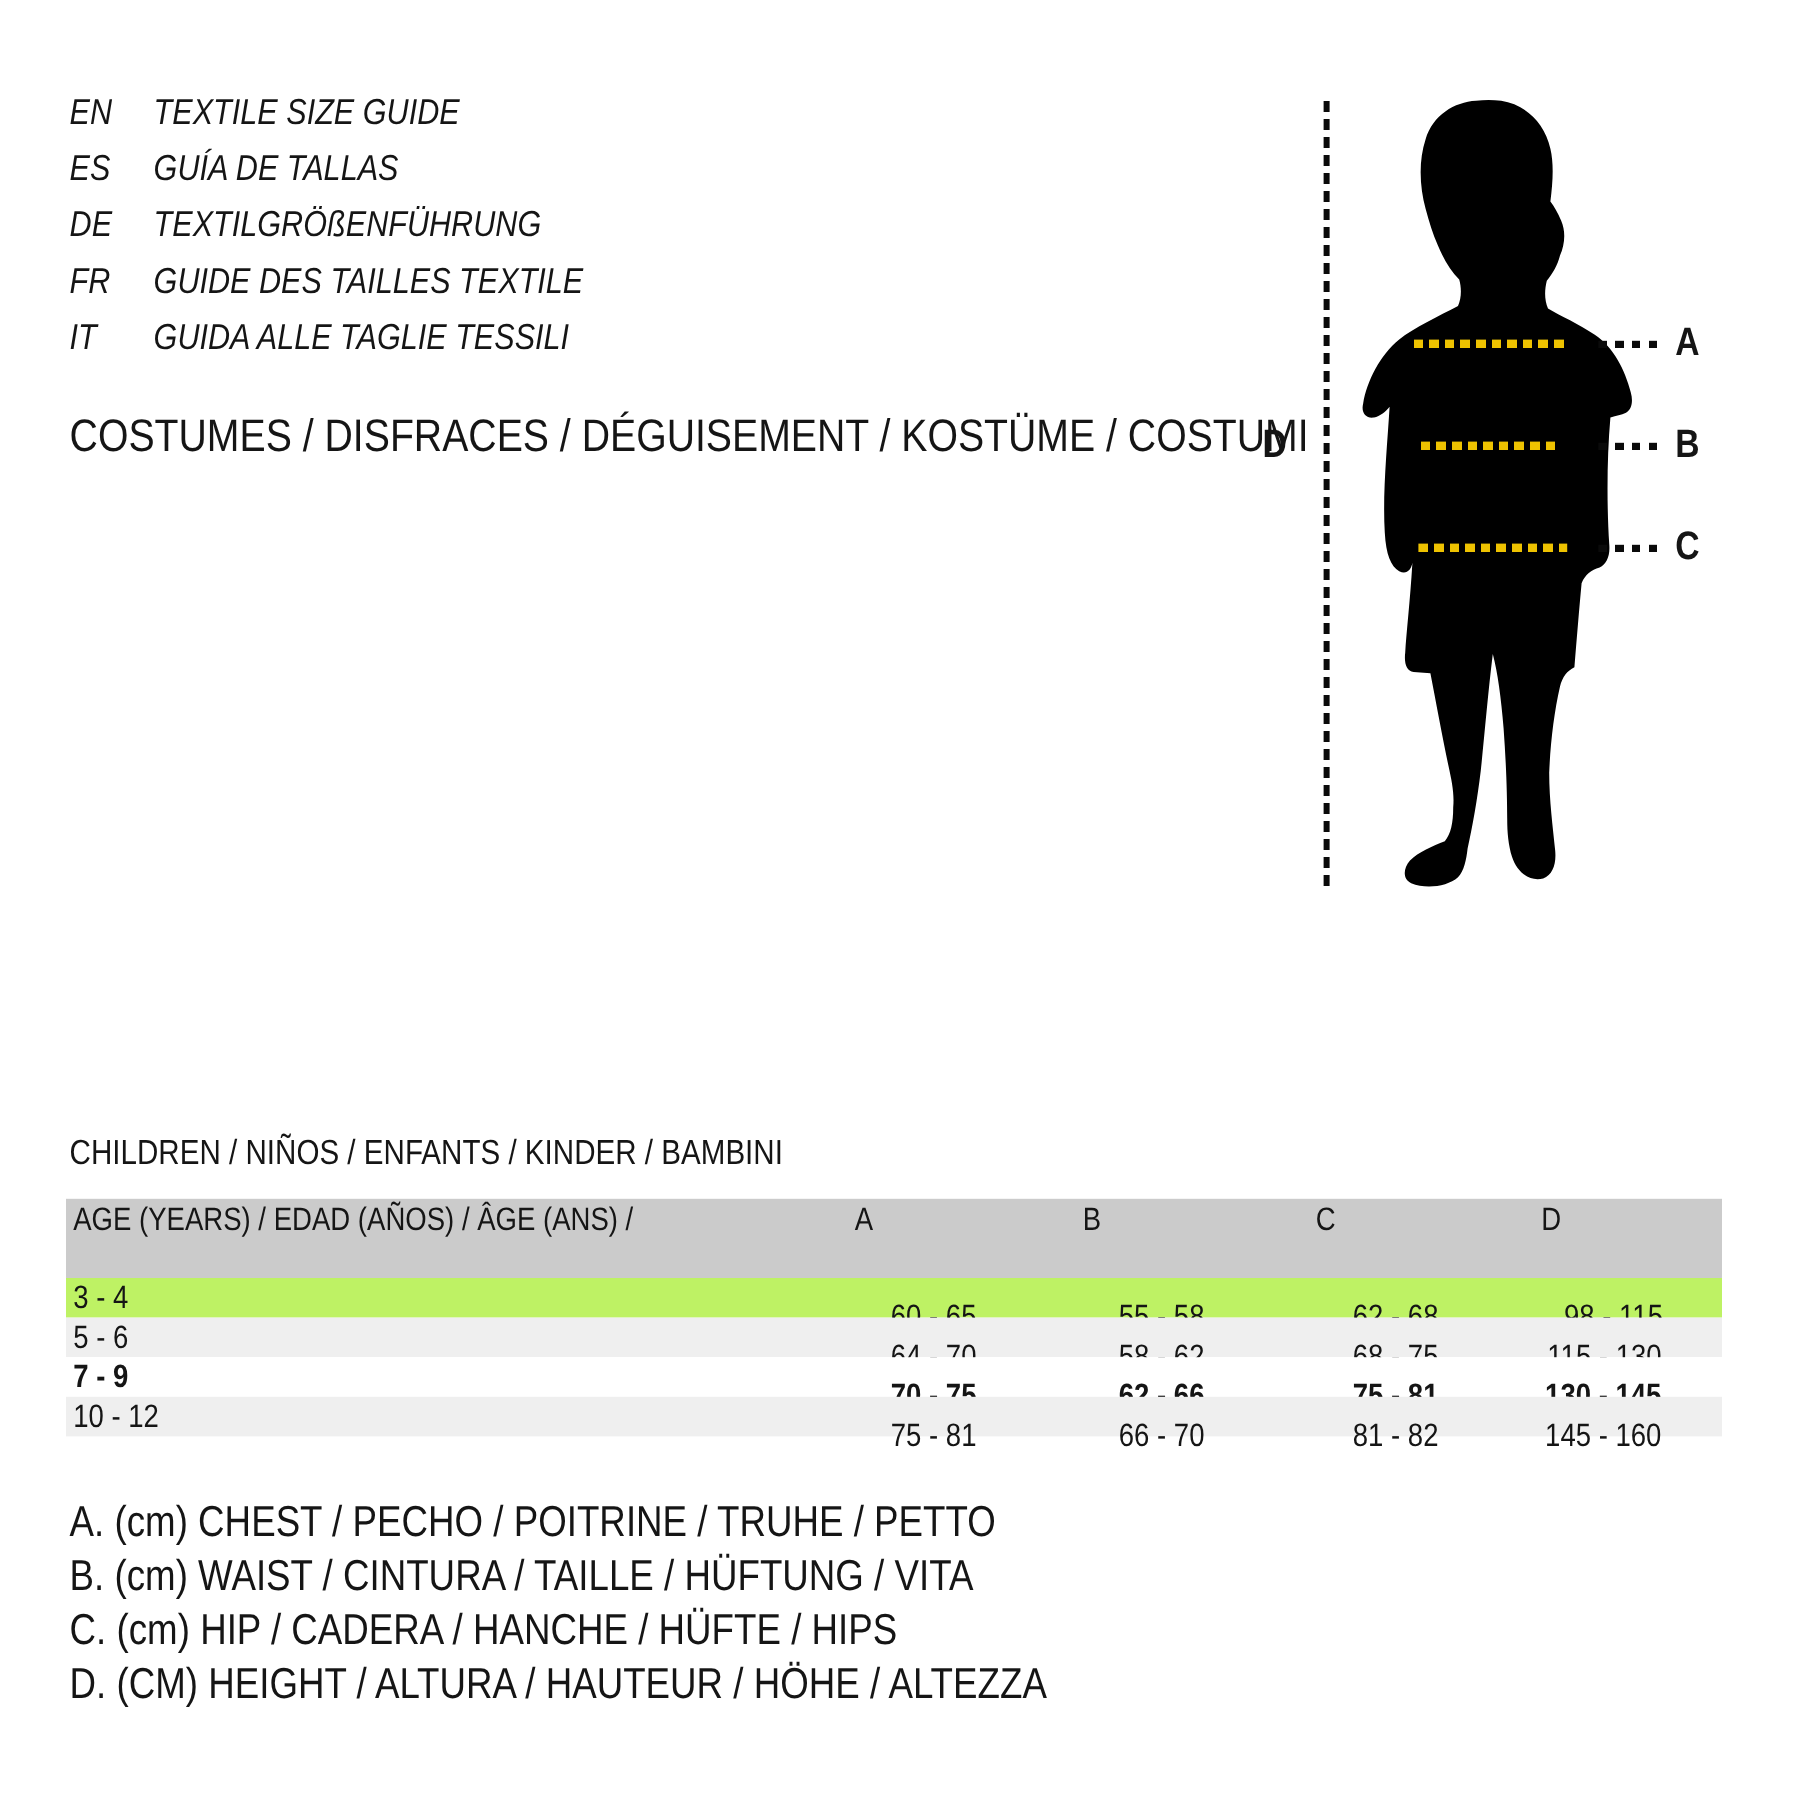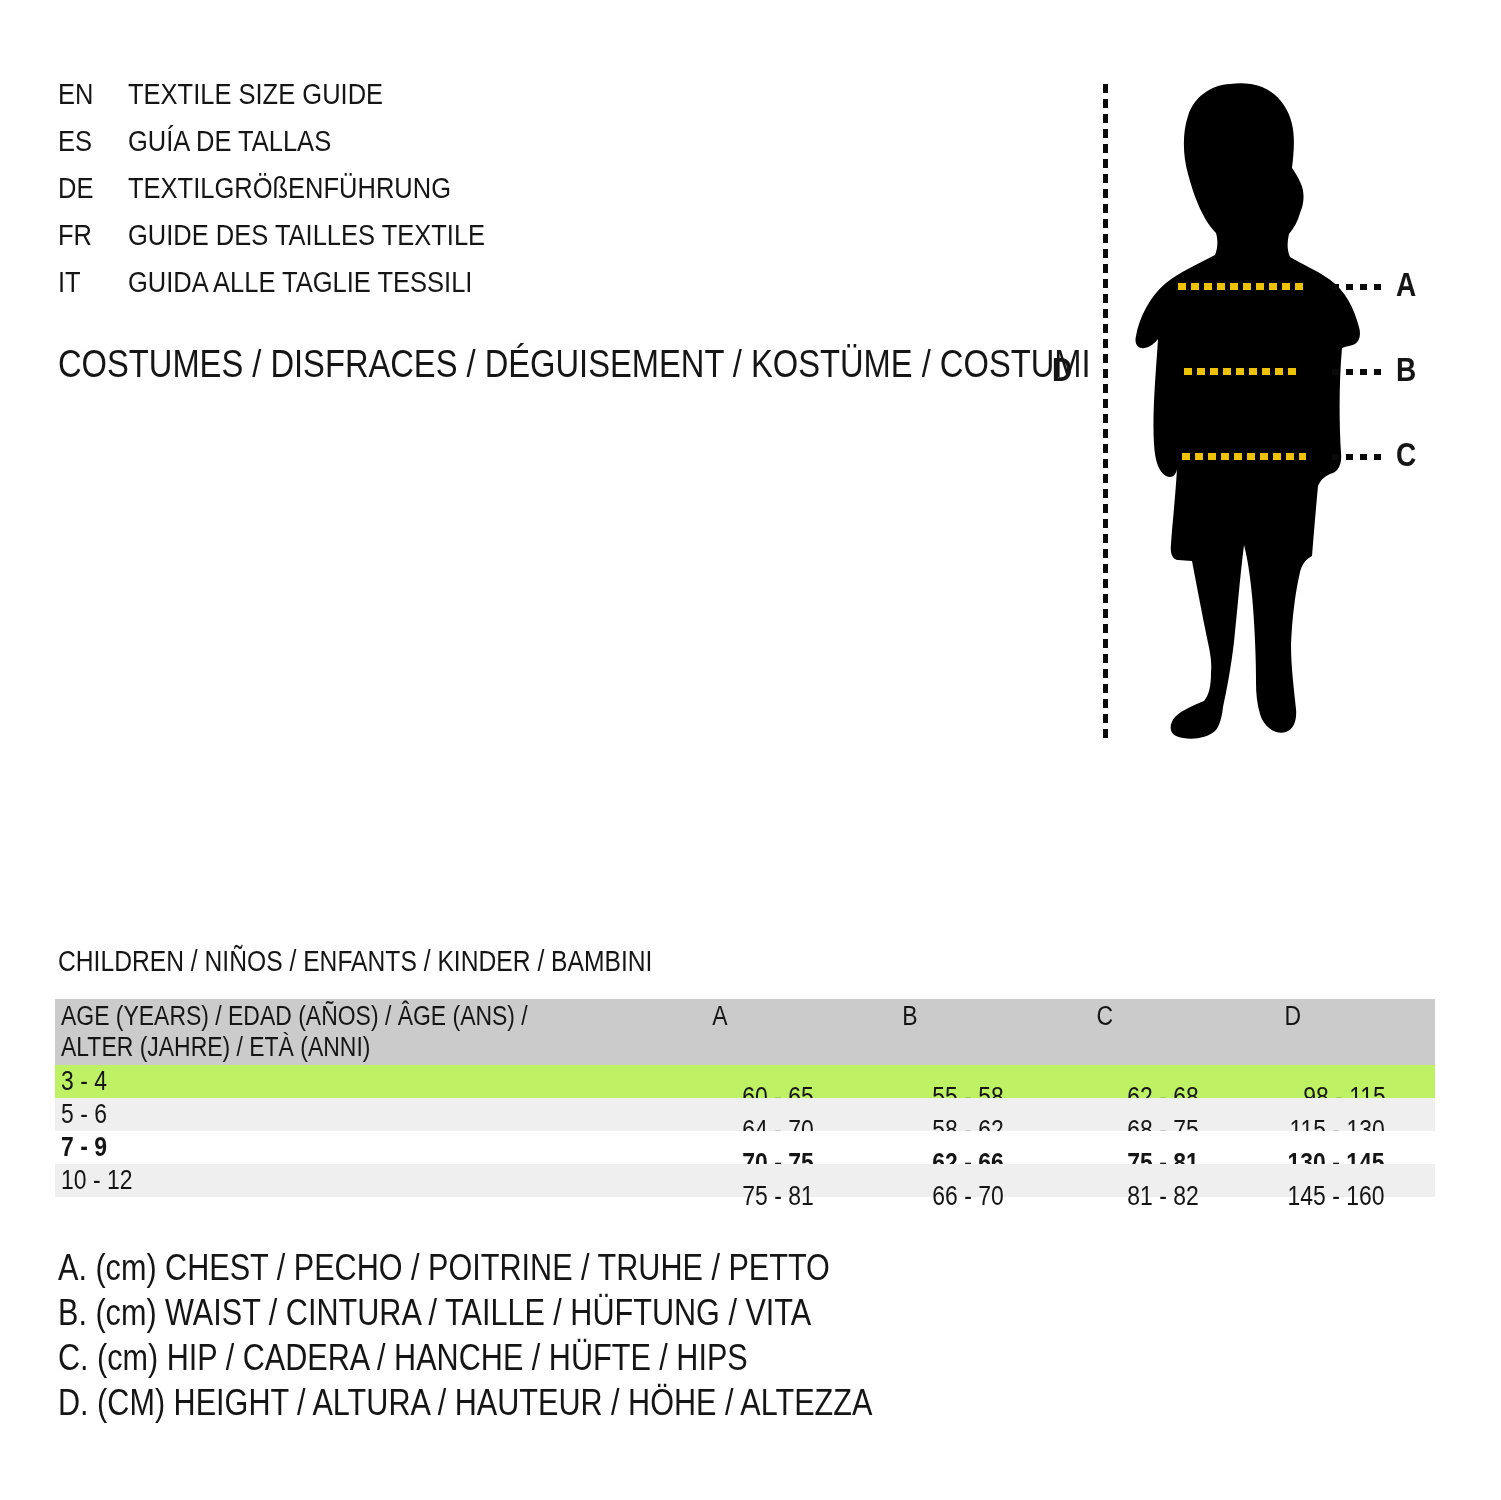--- a/index.html
+++ b/index.html
@@ -15,21 +15,21 @@
     width:1501px;height:1500px;position:relative;overflow:hidden;
     font-family:"Liberation Sans","DejaVu Sans",sans-serif;
     color:var(--text);
   }
   .abs{position:absolute;}
   .cond{display:inline-block;transform:scaleX(0.85);transform-origin:0 50%;white-space:nowrap;}
   .cond-c{display:inline-block;transform:scaleX(0.85);transform-origin:50% 50%;white-space:nowrap;}
 
   
   .lang-list{left:58px;top:70px;font-size:30px;font-weight:500;}
-  .lang-row{height:47px;line-height:47px;white-space:nowrap;}
+  .lang-row{height:47px;line-height:47px;white-space:nowrap;font-style:italic;}
   .lang-code{display:inline-block;width:70px;}
 
   
   .category{left:58px;top:342px;font-size:38px;font-weight:400;line-height:44px;white-space:nowrap;}
   .category .cond{transform:scaleX(0.86);}
 
   
   .vline{left:1103px;top:84px;width:5px;height:660px;
     background:repeating-linear-gradient(180deg,#0a0a0a 0 9px,transparent 9px 15px);}
   .measure-label{font-size:33px;font-weight:700;line-height:36px;}
@@ -163,21 +163,20 @@
   <div class="abs measure-label l-c"><span class="cond">C</span></div>
 </section>
 
 <div class="abs table-title">
   <span class="cond">CHILDREN / NIÑOS / ENFANTS / KINDER / BAMBINI</span>
 </div>
 
 <div class="abs size-table">
   <div class="t-row t-header">
     <span class="hdr-line l1"><span class="cond">AGE (YEARS) / EDAD (AÑOS) / ÂGE (ANS) /</span></span>
-    <span class="hdr-line l2"><span class="cond">ALTER (JAHRE) / ETÀ (ANNI)</span></span>
     <span class="hcell col-a"><span class="cond-c">A</span></span>
     <span class="hcell col-b"><span class="cond-c">B</span></span>
     <span class="hcell col-c"><span class="cond-c">C</span></span>
     <span class="hcell col-d"><span class="cond-c">D</span></span>
   </div>
 
   <div class="t-row t-r1">
     <span class="age-cell"><span class="cond">3 - 4</span></span>
     <span class="vcell col-a"><span class="cond-c">60 - 65</span></span>
     <span class="vcell col-b"><span class="cond-c">55 - 58</span></span>

